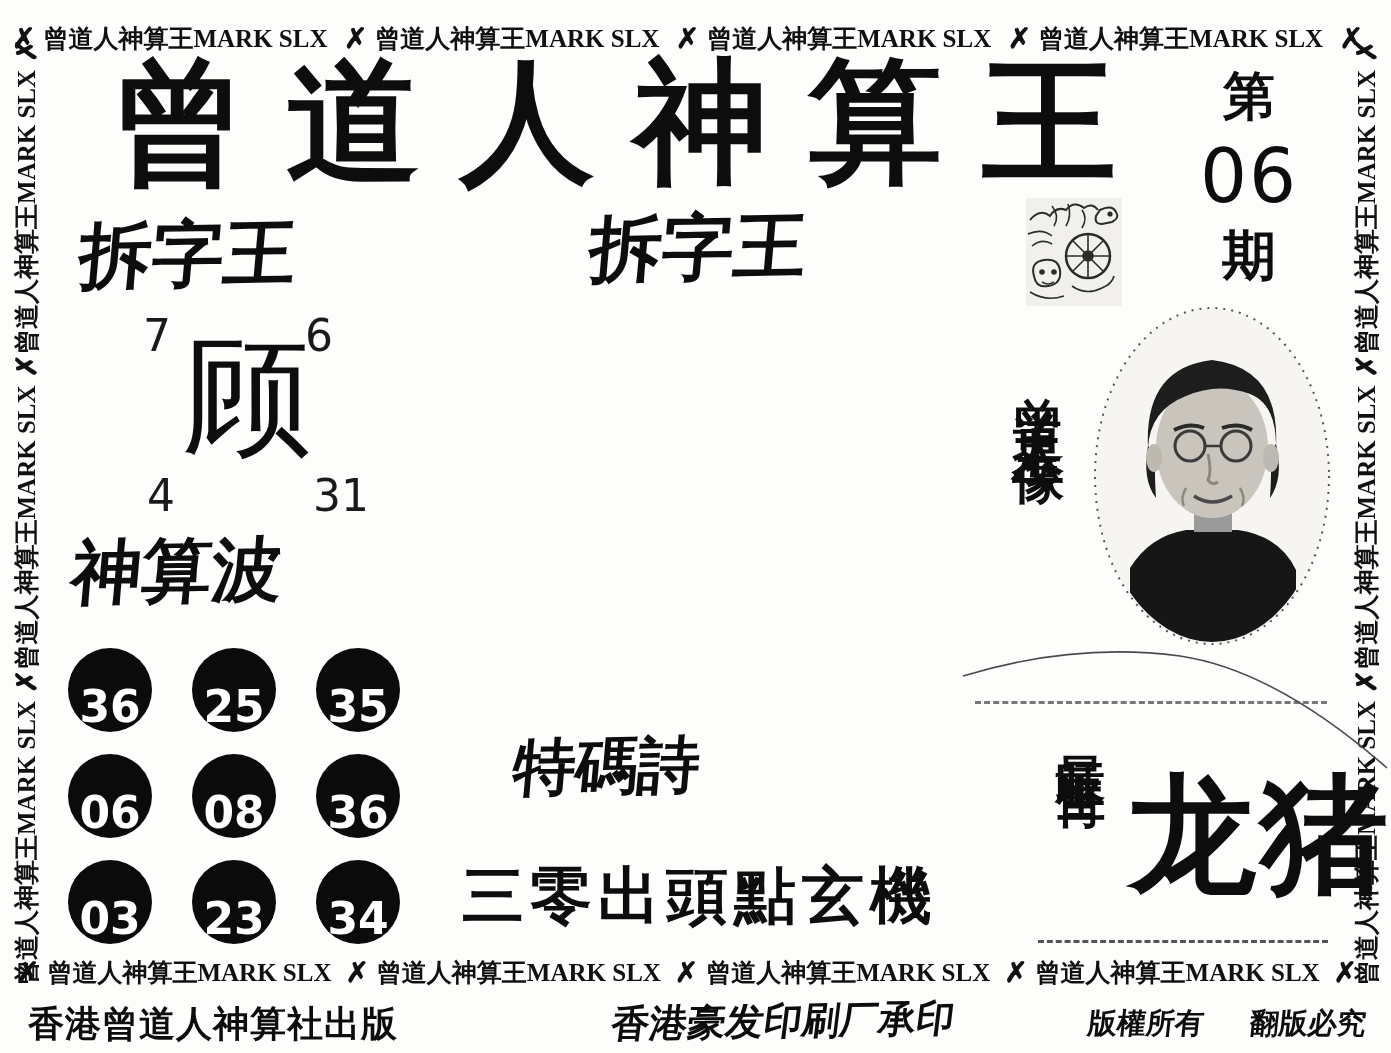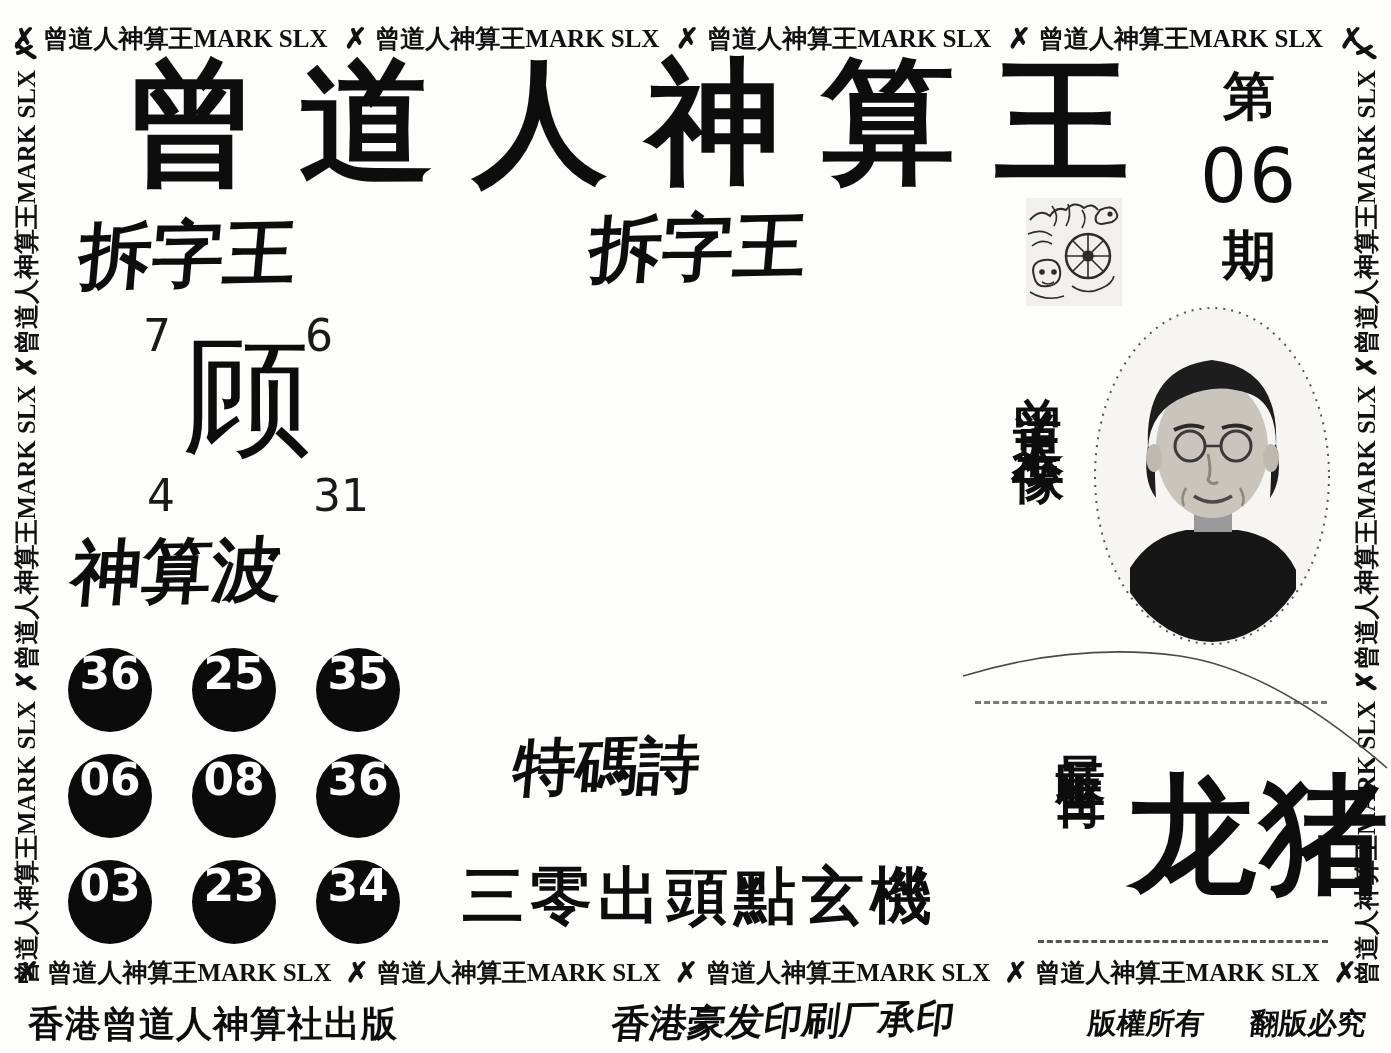--- a/index.html
+++ b/index.html
@@ -17,21 +17,21 @@
   .wm-group { display:inline-flex; gap:8px; align-items:center; }
   .wm-mark { font-weight:900; font-size:28px; font-family:"Liberation Sans",sans-serif; }
   .wm-vert { position:absolute; width:940px; height:36px;
              transform:rotate(-90deg); transform-origin:0 0; }
   .wm-vert.left-edge { left:8px; top:985px; }
   .wm-vert.right-edge { left:1348px; top:985px; }
   
   .main-title {
     position:absolute; left:112px; top:50px; width:1070px;
     font-size:134px; font-weight:900; letter-spacing:40px;
-    white-space:nowrap; line-height:1.1; text-align:center;
+    white-space:nowrap; line-height:1.1; text-align:left;
   }
   .issue { position:absolute; left:1190px; top:62px; width:118px; text-align:center; }
   .issue .pre { font-size:52px; font-weight:700; }
   .issue .num { font-size:74px; font-weight:400; font-family:"DejaVu Sans",sans-serif;
                 letter-spacing:2px; line-height:1.05; margin-top:6px; }
   .issue .suf { font-size:54px; font-weight:700; margin-top:4px; }
   
   .brush { font-weight:900; transform:skewX(-6deg) rotate(-1deg); }
   .heading-row { position:absolute; display:flex; justify-content:space-between;
                  font-size:72px; line-height:1; }
@@ -60,21 +60,21 @@
   
   .portrait-caption { position:absolute; left:1006px; top:356px; height:345px;
           writing-mode:vertical-rl; text-orientation:upright;
           font-size:52px; font-weight:600; letter-spacing:14px; line-height:1.2; }
   .portrait-box { position:absolute; left:1090px; top:298px; }
   
   .balls { position:absolute; left:68px; top:648px;
            display:grid; grid-template-columns:repeat(3,84px);
            column-gap:40px; row-gap:22px; }
   .ball { width:84px; height:84px; border-radius:50%; background:#0b0b0b;
-          color:#fff; display:flex; align-items:flex-start; justify-content:center;
+          color:#fff; display:flex; align-items:flex-end; justify-content:center;
           font-family:"DejaVu Sans",sans-serif; font-size:44px; font-weight:700; }
   
   .tema-line { position:absolute; left:462px; top:854px;
           font-family:"Liberation Sans",sans-serif; font-weight:700;
           font-size:62px; letter-spacing:6px; white-space:nowrap; }
   
   .zodiac-heading { position:absolute; left:1048px; top:716px; height:235px;
           writing-mode:vertical-rl; text-orientation:upright;
           font-size:50px; font-weight:900; letter-spacing:8px; }
   .zodiac-animals { position:absolute; left:1128px; top:760px;

